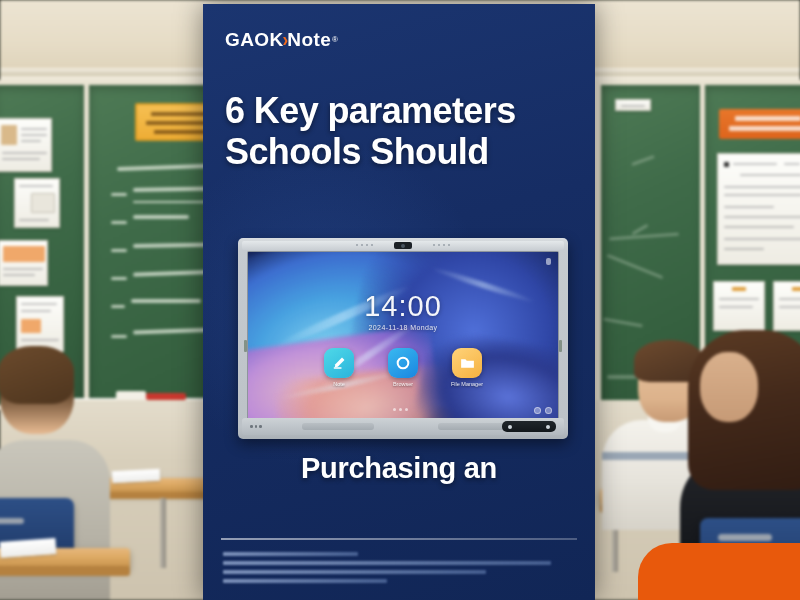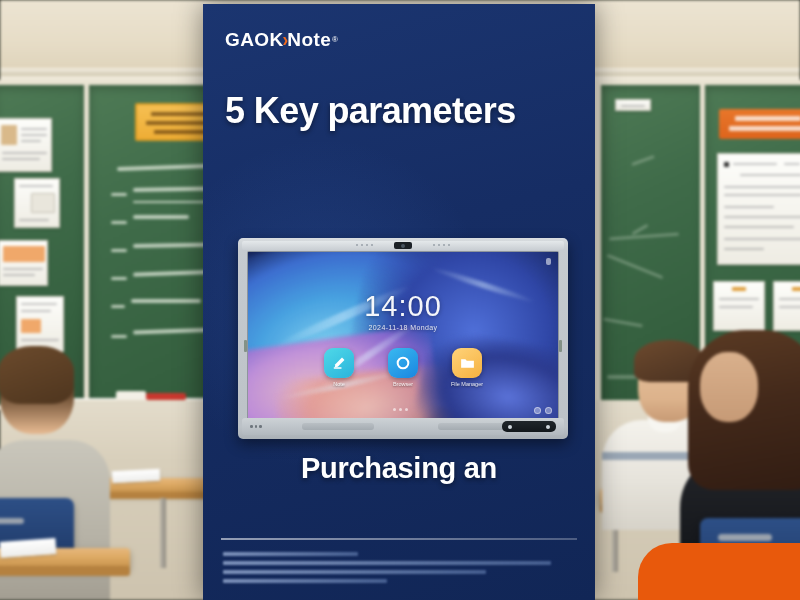--- a/index.html
+++ b/index.html
@@ -461,21 +461,22 @@
     <div class="poster-glow"></div>
 
     <div class="logo">
       <span class="logo-txt">GAOK</span>
         <span class="logo-chev">›</span>
         <span class="logo-txt">Note</span>
         <span class="logo-reg">®</span>
     </div>
 
     <div class="headline">
-      <div>5 Key parameters</div>
+      <div>6 Key parameters</div>
+      <div>Schools Should</div>
     </div>
 
     <div class="subhead">
       <div>Purchasing an</div>
     </div>
 
     <div class="divider"></div>
     <div class="fineprint">
       <div class="fp-line short"></div>
       <div class="fp-line long"></div>

